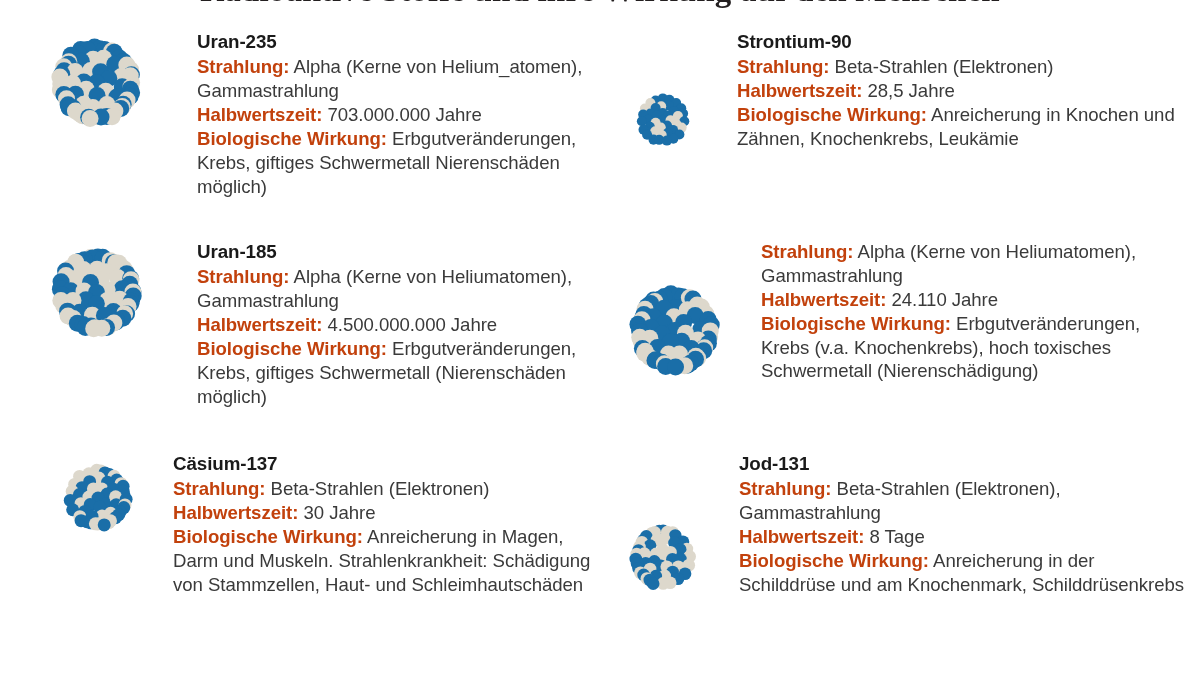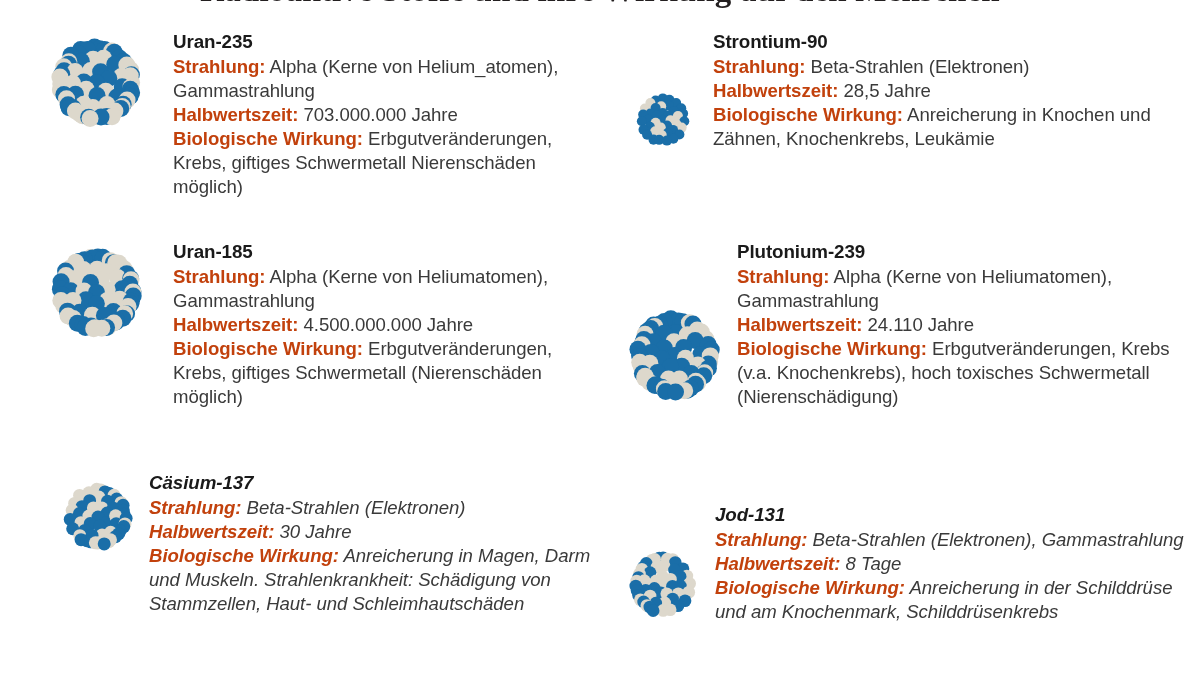--- a/index.html
+++ b/index.html
@@ -45,28 +45,29 @@
     position: absolute;
     top: 22px;
     left: 0;
     width: 1200px;
     height: 653px;
   }
   .card {
     position: absolute;
     display: flex;
     align-items: flex-start;
+    gap: 24px;
   }
 
   
   .col-l { left: 44px;  width: 560px; }
   .col-r { left: 610px; width: 580px; align-items: flex-end; }
   .row-1 { top: 8px;   }
   .row-2 { top: 218px; }
-  .row-3 { top: 449px; font-style: italic; }
+  .row-3 { top: 430px; }
 
   
   .atom-wrap {
     position: relative;
     flex: 0 0 auto;
   }
   .atom {
     display: block;
   }
 
@@ -432,21 +433,20 @@
             <circle cx="40.41" cy="81.60" r="8.10" fill="#ddd8cc"></circle>
             <circle cx="47.81" cy="83.16" r="8.10" fill="#ddd8cc"></circle>
             <circle cx="62.24" cy="83.20" r="8.10" fill="#1a6ea8"></circle>
             <circle cx="59.72" cy="83.56" r="8.10" fill="#ddd8cc"></circle>
             <circle cx="52.88" cy="83.91" r="8.10" fill="#ddd8cc"></circle>
             <circle cx="41.59" cy="84.24" r="8.10" fill="#1a6ea8"></circle>
             <circle cx="50.96" cy="84.73" r="8.10" fill="#1a6ea8"></circle>
           </svg>
       </div>
       <div class="info txt-r" style="margin-left:0;">
-        <div class="iso-name">Plutonium-239</div>
         <p class="field">
           <span class="lbl">Strahlung:</span>
           <span class="val">Alpha (Kerne von Heliumatomen), Gammastrahlung</span>
         </p>
         <p class="field">
           <span class="lbl">Halbwertszeit:</span>
           <span class="val">24.110 Jahre</span>
         </p>
         <p class="field">
           <span class="lbl">Biologische Wirkung:</span>
@@ -577,21 +577,21 @@
             <circle cx="52.17" cy="72.88" r="8.10" fill="#ddd8cc"></circle>
             <circle cx="40.78" cy="73.20" r="8.10" fill="#1a6ea8"></circle>
             <circle cx="29.29" cy="76.37" r="8.10" fill="#ddd8cc"></circle>
             <circle cx="69.25" cy="76.66" r="8.10" fill="#1a6ea8"></circle>
             <circle cx="33.09" cy="78.31" r="8.10" fill="#1a6ea8"></circle>
             <circle cx="59.19" cy="81.67" r="8.10" fill="#ddd8cc"></circle>
             <circle cx="50.23" cy="82.60" r="8.10" fill="#ddd8cc"></circle>
             <circle cx="37.38" cy="82.86" r="8.10" fill="#1a6ea8"></circle>
           </svg>
       </div>
-      <div class="info txt-r" style="margin-left:0;margin-top:32px;">
+      <div class="info txt-r" style="margin-left:0;">
         <div class="iso-name">Jod-131</div>
         <p class="field">
           <span class="lbl">Strahlung:</span>
           <span class="val">Beta-Strahlen (Elektronen), Gammastrahlung</span>
         </p>
         <p class="field">
           <span class="lbl">Halbwertszeit:</span>
           <span class="val">8 Tage</span>
         </p>
         <p class="field">

